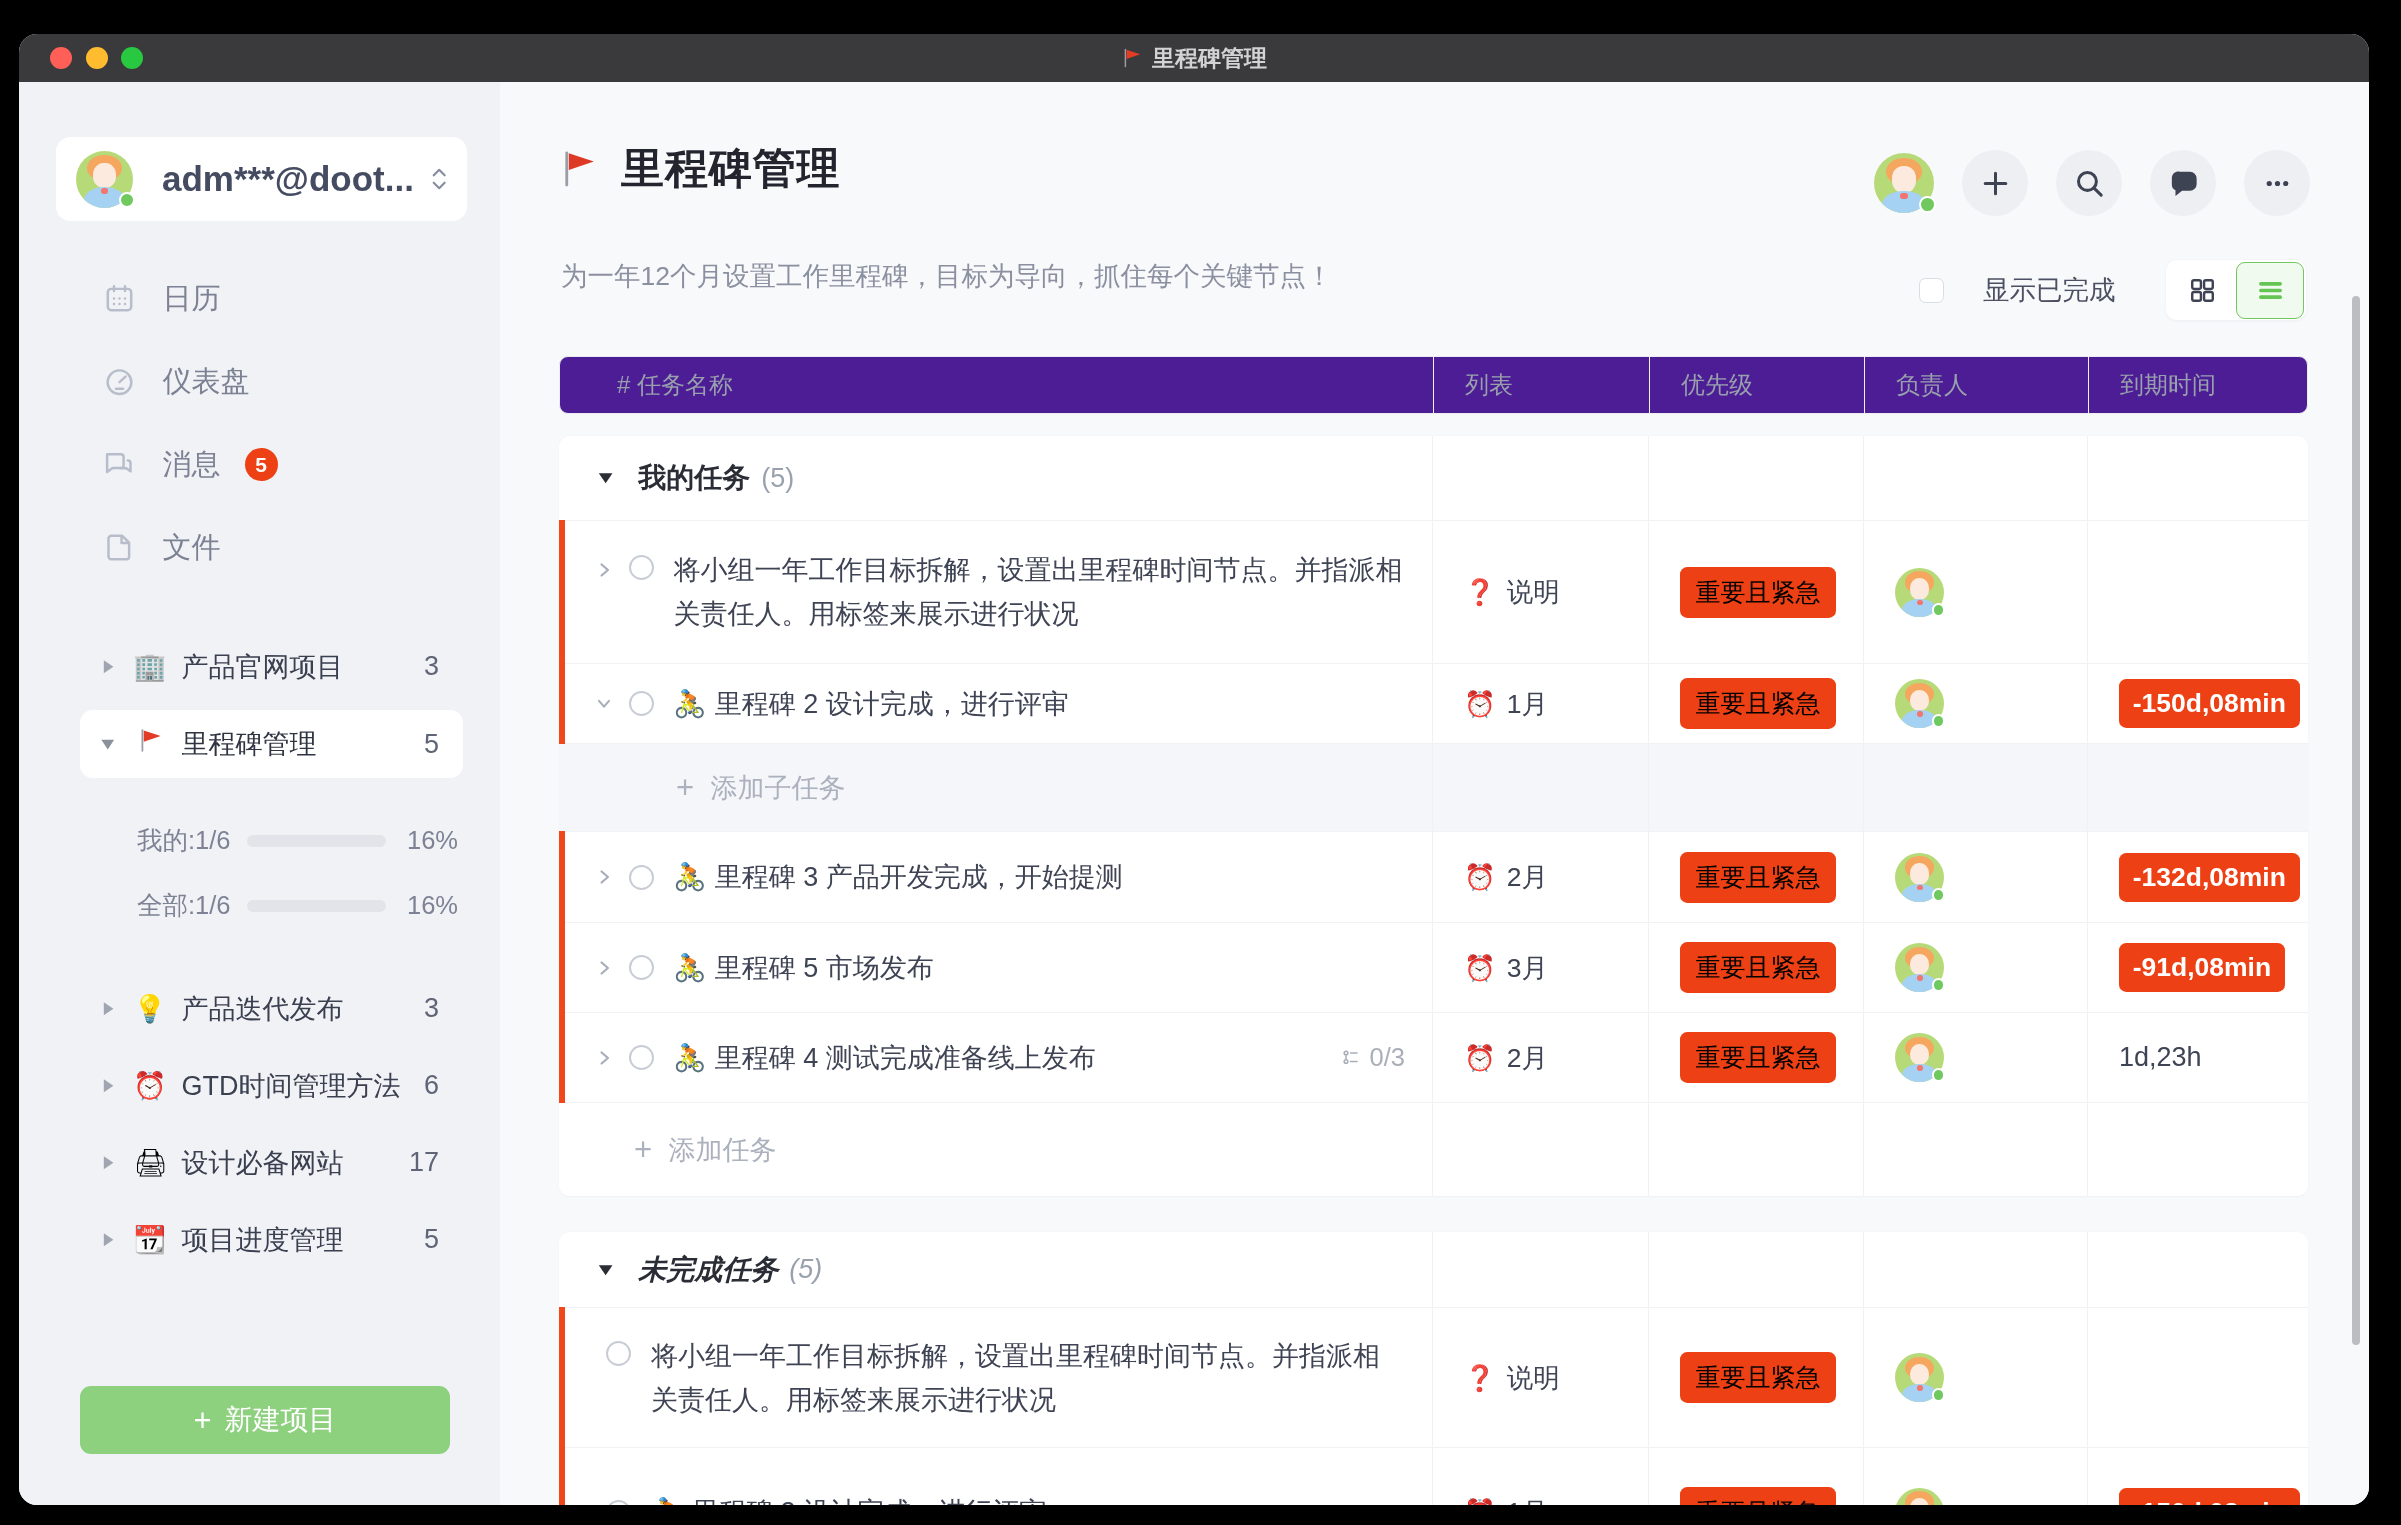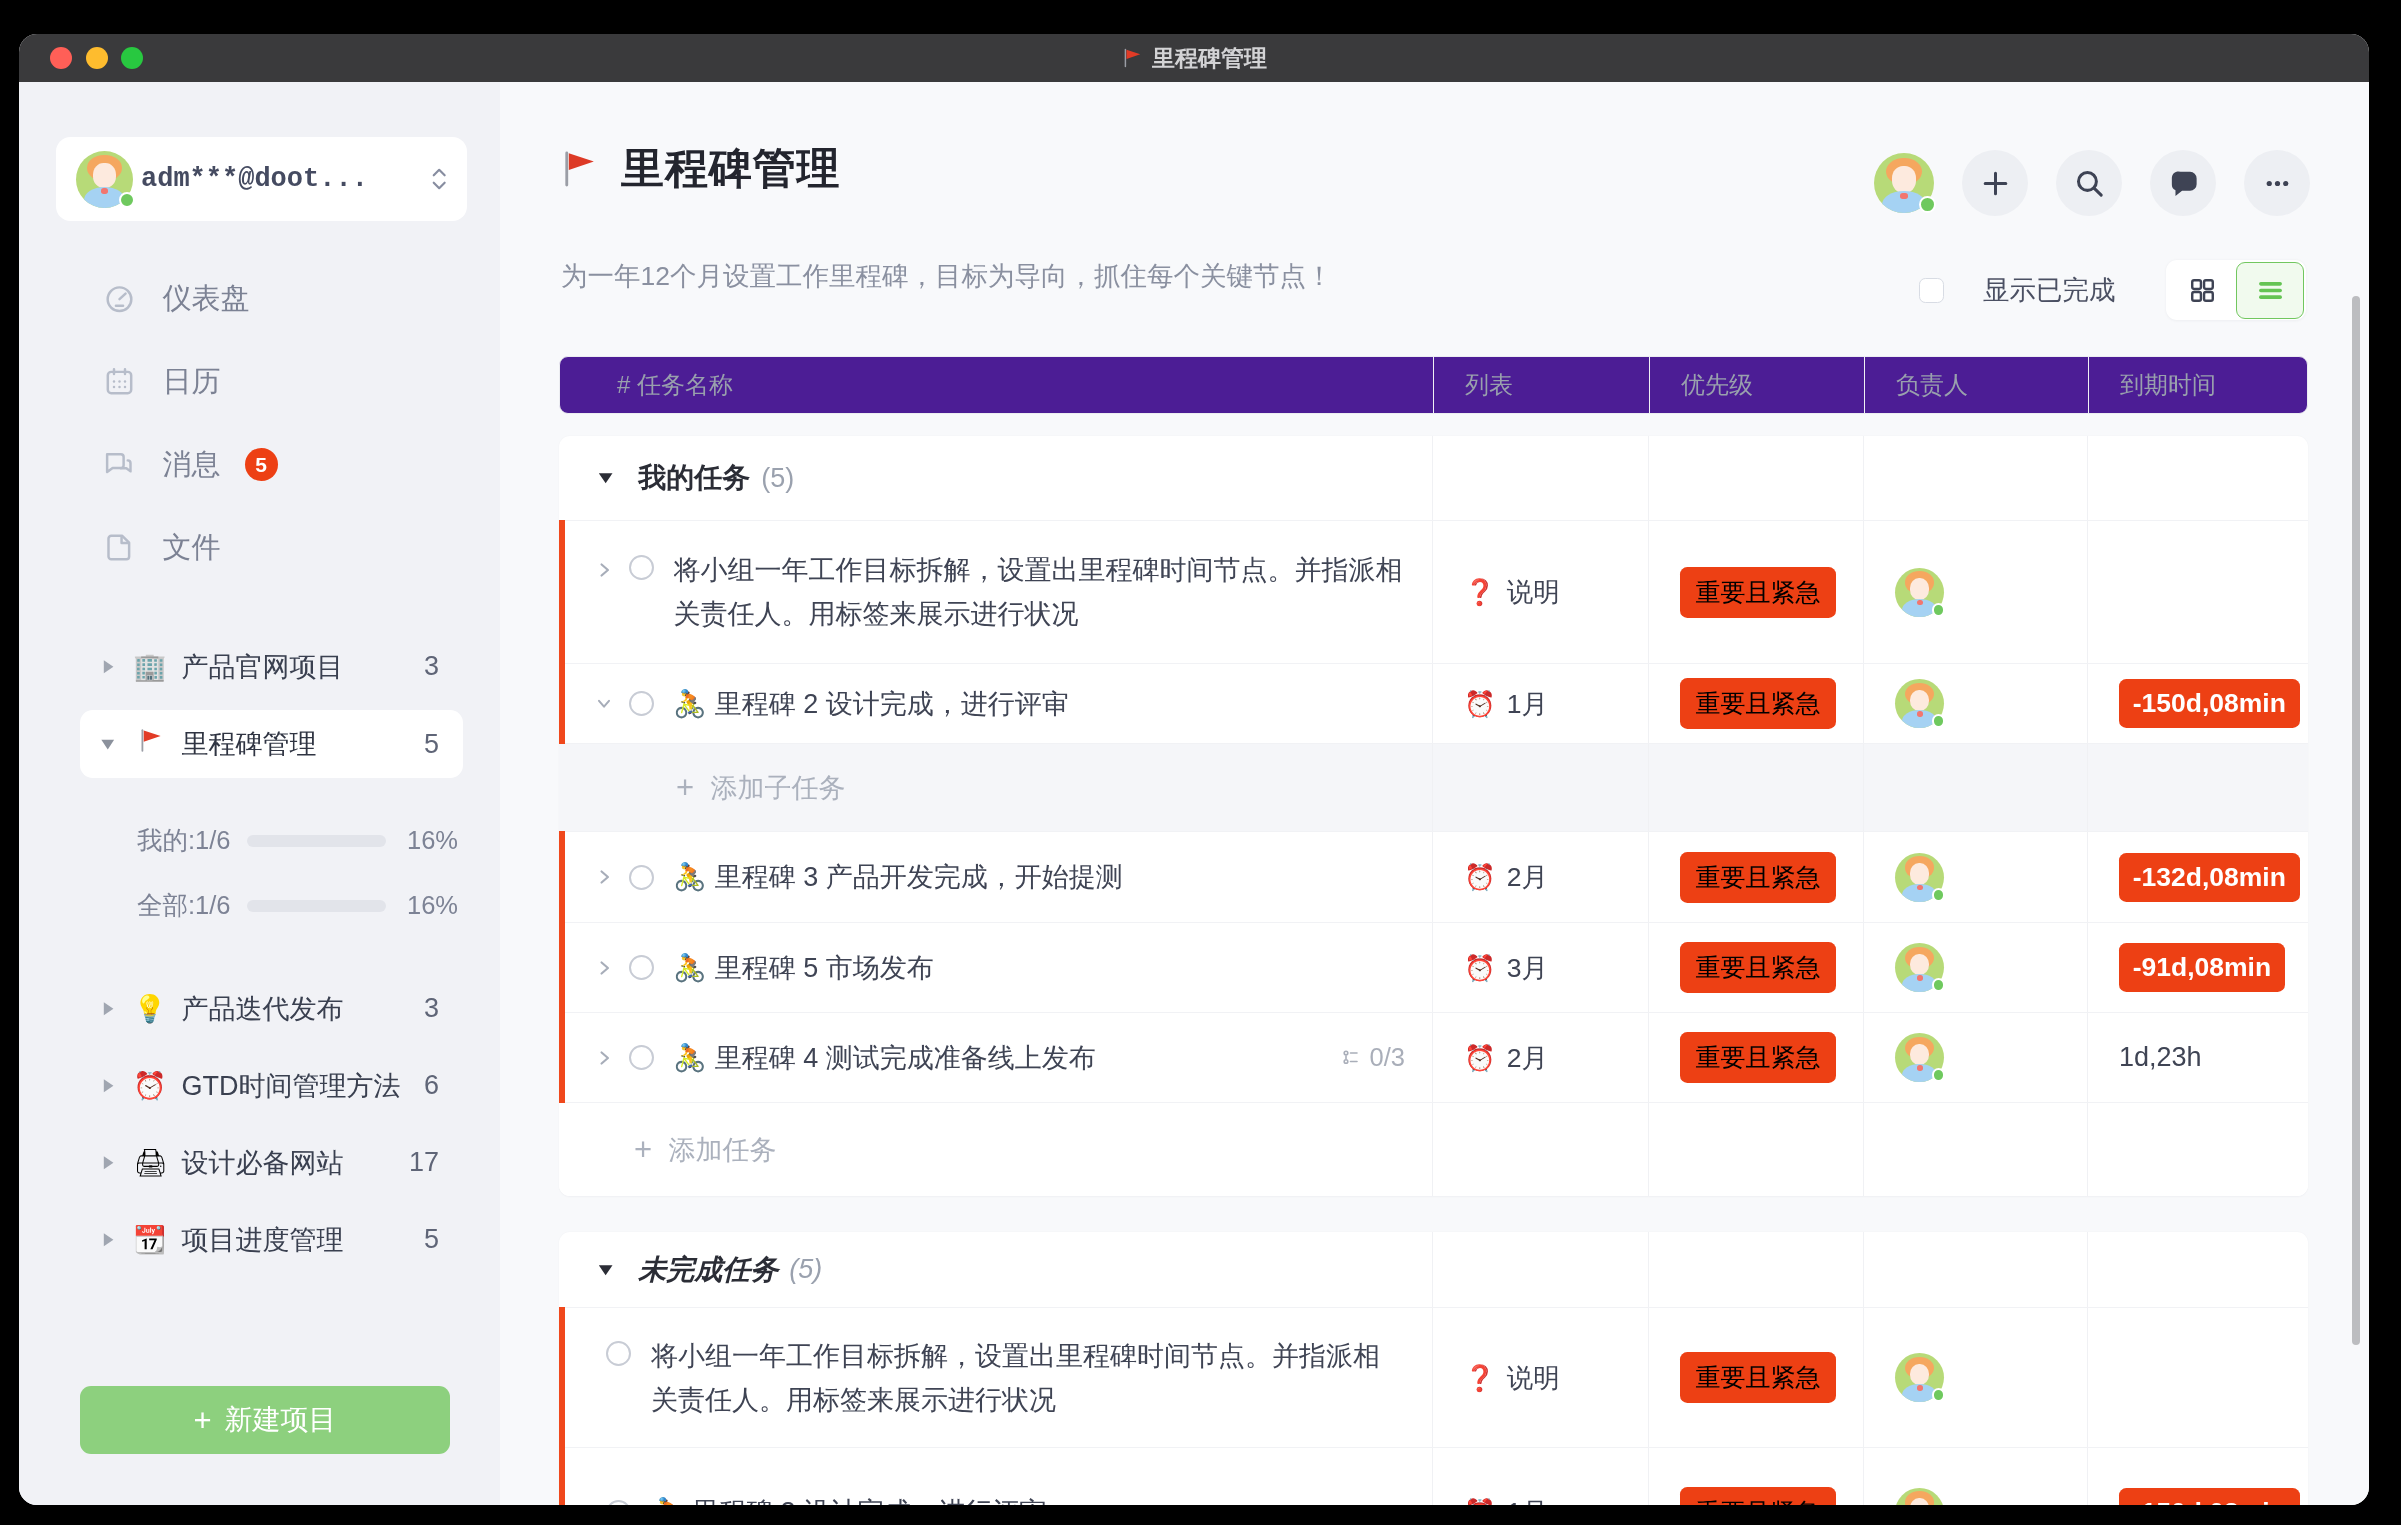--- a/index.html
+++ b/index.html
@@ -16,21 +16,21 @@
   .light.red{background:#ff5f57;}
   .light.yellow{background:#febc2e;}
   .light.green{background:#28c840;}
   .tb-title{display:flex;align-items:center;gap:9px;color:#d3d3d5;font-size:23px;font-weight:700;}
   
   .wbody{flex:1;display:flex;min-height:0;}
   .sidebar{width:481px;flex:none;background:#f1f2f6;position:relative;}
   .main{flex:1;position:relative;background:#f8f9fb;overflow:hidden;}
   
   .user-card{position:absolute;left:37px;top:55px;width:411px;height:84px;background:#fff;border-radius:14.6px;display:flex;align-items:center;padding:0 20px;box-sizing:border-box;}
-  .user-name{flex:1;margin-left:8px;font-size:27px;font-weight:700;color:#454b61;white-space:nowrap;overflow:hidden;font-family:Liberation Mono, monospace;}
+  .user-name{flex:1;margin-left:29px;font-size:35px;font-weight:700;color:#454b61;white-space:nowrap;overflow:hidden;}
   .updown{display:flex;flex-direction:column;gap:1.8px;align-items:center;}
   .updown svg{display:block;}
   .avatar-wrap{position:relative;flex:none;}
   .avatar{position:relative;border-radius:50%;background:#b7da78;overflow:hidden;display:block;}
   .avatar i{position:absolute;display:block;}
   .avatar .hair{left:20%;top:8%;width:60%;height:46%;border-radius:50%;background:#f5a75f;}
   .avatar .face{left:30%;top:22%;width:40%;height:44%;border-radius:46%;background:#fdeade;}
   .avatar .shoulders{left:14%;top:64%;width:72%;height:46%;border-radius:50% 50% 0 0;background:#a5d2f3;}
   .avatar .bow{left:44%;top:66%;width:13%;height:11%;background:#f2766f;border-radius:2.7px;}
   .online{position:absolute;width:28%;height:28%;right:-3%;bottom:0;background:#6fc95e;border:2.7px solid #fff;border-radius:50%;box-sizing:border-box;}
@@ -153,41 +153,41 @@
           <svg width="16.4" height="10" viewBox="0 0 18 11">
               <polyline points="3,3 9,9 15,3" fill="none" stroke="#878da0" stroke-width="2.4" stroke-linecap="round" stroke-linejoin="round"></polyline>
             </svg>
         </span>
       </div>
 
       <div class="nav">
         <div class="nav-item">
           <span class="nicon">
             <svg width="33" height="33" viewBox="0 0 24 24" fill="none" stroke="#b7bdca" stroke-width="1.8" stroke-linecap="round">
-              <circle cx="12" cy="12.5" r="8.6"></circle>
-                <path d="M12 12.5 L16.4 8.4"></path>
-                <path d="M9.4 17.2 h5.2"></path>
-            </svg>
-          </span>
-          <span class="nlabel">仪表盘</span>
-        </div>
-        <div class="nav-item">
-          <span class="nicon">
-            <svg width="33" height="33" viewBox="0 0 24 24" fill="none" stroke="#b7bdca" stroke-width="1.8" stroke-linecap="round">
               <rect x="3.5" y="5" width="17" height="15.5" rx="2.5"></rect>
                 <path d="M8 3 v3.5 M16 3 v3.5"></path>
               <circle cx="8" cy="12" r="0.9" fill="#b7bdca" stroke="none"></circle>
                 <circle cx="12" cy="12" r="0.9" fill="#b7bdca" stroke="none"></circle>
                 <circle cx="16" cy="12" r="0.9" fill="#b7bdca" stroke="none"></circle>
               <circle cx="8" cy="16" r="0.9" fill="#b7bdca" stroke="none"></circle>
                 <circle cx="12" cy="16" r="0.9" fill="#b7bdca" stroke="none"></circle>
                 <circle cx="16" cy="16" r="0.9" fill="#b7bdca" stroke="none"></circle>
             </svg>
           </span>
           <span class="nlabel">日历</span>
+        </div>
+        <div class="nav-item">
+          <span class="nicon">
+            <svg width="33" height="33" viewBox="0 0 24 24" fill="none" stroke="#b7bdca" stroke-width="1.8" stroke-linecap="round">
+              <circle cx="12" cy="12.5" r="8.6"></circle>
+                <path d="M12 12.5 L16.4 8.4"></path>
+                <path d="M9.4 17.2 h5.2"></path>
+            </svg>
+          </span>
+          <span class="nlabel">仪表盘</span>
         </div>
         <div class="nav-item">
           <span class="nicon">
             <svg width="33" height="33" viewBox="0 0 24 24" fill="none" stroke="#b7bdca" stroke-width="1.8" stroke-linecap="round" stroke-linejoin="round">
               <path d="M4 5.5 h10 a2 2 0 0 1 2 2 v6 a2 2 0 0 1 -2 2 h-6 l-4 3 z" transform="translate(-1,-1)"></path>
               <path d="M18 9 a2 2 0 0 1 2 2 v6 l-3 -2.2 h-4"></path>
             </svg>
           </span>
           <span class="nlabel">消息</span>
           <span class="nav-badge">5</span>

